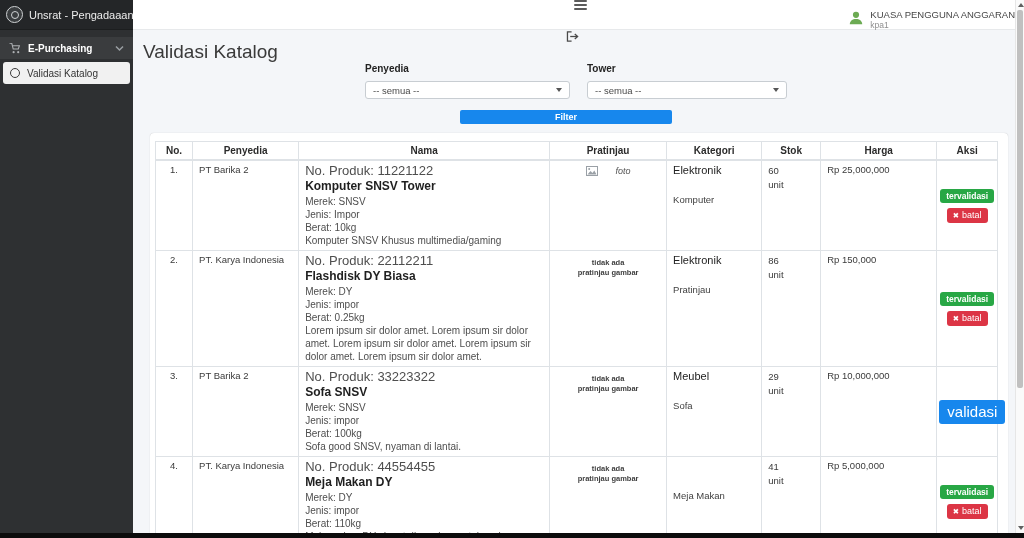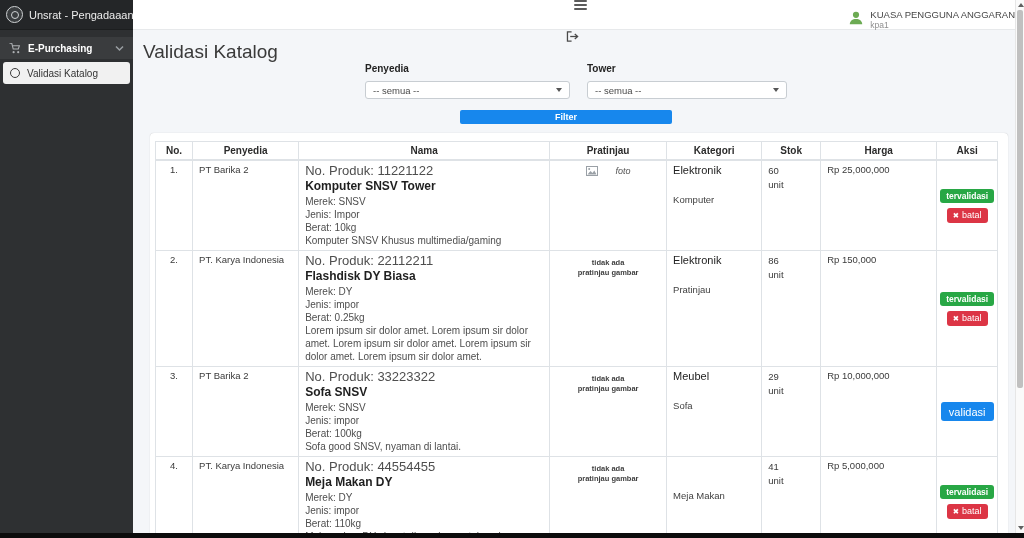--- a/index.html
+++ b/index.html
@@ -59,21 +59,21 @@
   .c-preview { text-align:center; }
   .preview-foto { display:flex; align-items:center; justify-content:center; gap:18px; font-size:9px; color:#555; padding-top:2px;font-style:italic; }
   .preview-none { font-size:7.5px; font-weight:bold; color:#3f3f3f; line-height:1.35; max-width:64px; margin:4px auto; text-align:center; }
   .kat-main { font-weight:normal; font-size:11px; line-height:13px; min-height:13px; color:#222; }
   .kat-sub  { font-size:9.5px; line-height:13px; margin-top:16px; color:#3f3f3f; }
   .stok-line { line-height:14px; }
   .c-aksi { vertical-align:middle; text-align:center; padding:3px 2px; }
   .badge-green { display:inline-block; background:var(--green,#28a745); color:#fff; font-size:8.5px; font-weight:bold; padding:2px 6px; border-radius:3px; }
   .btn-red { display:inline-flex; align-items:center; gap:3px; background:var(--red,#dc3545); color:#fff; font-size:9px; border:none; border-radius:3px; padding:2.5px 6px; margin-top:5px; cursor:pointer; font-family:inherit; }
   .btn-red .x { font-size:7.5px; font-weight:bold; }
-  .btn-blue { background:var(--accent,#1787ed); color:#fff; font-size:11px; border:none; border-radius:3px; padding:3.5px 8px; cursor:pointer; font-family:inherit; }
+  .btn-blue { background:var(--accent,#1787ed); color:#fff; font-size:15px; border:none; border-radius:3px; padding:3.5px 8px; cursor:pointer; font-family:inherit; }
 
   
   .vscrollbar { position:absolute; right:0; top:0; bottom:5px; width:9px; background:#fafafa; border-left:1px solid #e6e6e6; z-index:6; }
   .sb-arrow { position:absolute; left:1.5px; width:0; height:0; border-left:3px solid transparent; border-right:3px solid transparent; }
   .sb-up { top:3px; border-bottom:4px solid #606060; }
   .sb-down { bottom:3px; border-top:4px solid #606060; }
   .sb-thumb { position:absolute; left:1px; top:10px; width:6px; height:378px; background:#c0c0c0; border-radius:2px; }
   .bottom-bar { position:absolute; left:0; right:0; bottom:0; height:5px; background:#0c0c0c; z-index:10; }
 </style>
 </head>

